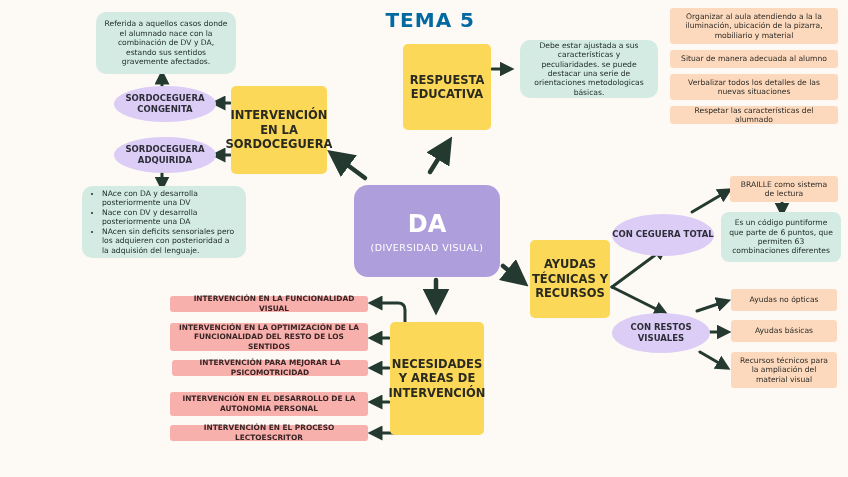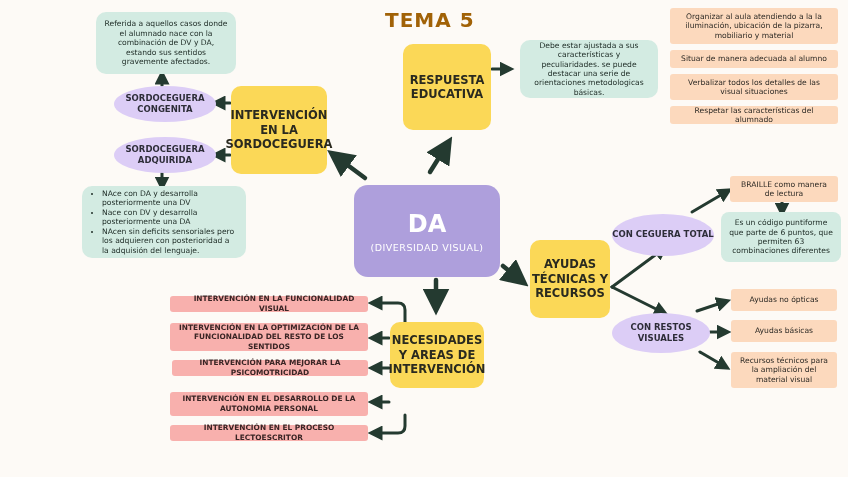--- a/index.html
+++ b/index.html
@@ -7,24 +7,24 @@
     width: 848px; height: 477px; overflow: hidden;
     background: #fdfaf6;
     font-family: "DejaVu Sans", sans-serif;
     color: #2a3a33;
     position: relative;
   }
   .abs { position: absolute; box-sizing: border-box; }
   .title {
     left: 385px; top: 8px; width: 90px; height: 28px;
     font-size: 20px; font-weight: bold; letter-spacing: 1px;
-    color: #a16207; text-align: left;
+    color: #0369a1; text-align: right;
   }
   .yellow {
-    background: #fbd857; border-radius: 10px;
+    background: #fbd857; border-radius: 5px;
     display: flex; align-items: center; justify-content: center; text-align: center;
     font-size: 11.5px; font-weight: bold; text-transform: uppercase; color: #2a2a1f; line-height: 1.25;
   }
   .purple-oval {
     background: #dccdf6; border-radius: 50%;
     display: flex; align-items: center; justify-content: center; text-align: center;
     font-size: 8.5px; font-weight: bold; text-transform: uppercase; color: #2d2d38; line-height: 1.3;
   }
   .mint {
     background: #d3ebe2; border-radius: 10px;
@@ -119,30 +119,30 @@
     <li>NAce con DA y desarrolla posteriormente una DV</li>
     <li>Nace con DV y desarrolla posteriormente una DA</li>
     <li>NAcen sin deficits sensoriales pero los adquieren con posterioridad a la adquisión del lenguaje.</li>
   </ul>
 </div>
 
 <div class="abs yellow" style="left:403px; top:44px; width:88px; height:86px;">RESPUESTA EDUCATIVA</div>
 <div class="abs mint" style="left:520px; top:40px; width:138px; height:58px;">Debe estar ajustada a sus características y peculiaridades. se puede destacar una serie de orientaciones metodologicas básicas.</div>
 <div class="abs peach" style="left:670px; top:8px; width:168px; height:36px;">Organizar al aula atendiendo a la la iluminación, ubicación de la pizarra, mobiliario y material</div>
 <div class="abs peach" style="left:670px; top:50px; width:168px; height:18px;">Situar de manera adecuada al alumno</div>
-<div class="abs peach" style="left:670px; top:74px; width:168px; height:26px;">Verbalizar todos los detalles de las visual situaciones</div>
+<div class="abs peach" style="left:670px; top:74px; width:168px; height:26px;">Verbalizar todos los detalles de las nuevas situaciones</div>
 <div class="abs peach" style="left:670px; top:106px; width:168px; height:18px;">Respetar las características del alumnado</div>
 
 <div class="abs yellow" style="left:530px; top:240px; width:80px; height:78px;">AYUDAS TÉCNICAS Y RECURSOS</div>
 <div class="abs purple-oval" style="left:612px; top:214px; width:102px; height:42px;">CON CEGUERA TOTAL</div>
-<div class="abs peach" style="left:730px; top:176px; width:108px; height:26px;">BRAILLE como manera de lectura</div>
+<div class="abs peach" style="left:730px; top:176px; width:108px; height:26px;">BRAILLE como sistema de lectura</div>
 <div class="abs mint" style="left:721px; top:212px; width:120px; height:50px; border-radius:8px;">Es un código puntiforme que parte de 6 puntos, que permiten 63 combinaciones diferentes</div>
 <div class="abs purple-oval" style="left:612px; top:313px; width:98px; height:40px;">CON RESTOS VISUALES</div>
 <div class="abs peach" style="left:731px; top:289px; width:106px; height:22px;">Ayudas no ópticas</div>
 <div class="abs peach" style="left:731px; top:320px; width:106px; height:22px;">Ayudas básicas</div>
 <div class="abs peach" style="left:731px; top:352px; width:106px; height:36px;">Recursos técnicos para la ampliación del material visual</div>
 
-<div class="abs yellow" style="left:390px; top:322px; width:94px; height:66px;">NECESIDADES Y AREAS DE INTERVENCIÓN</div>
+<div class="abs yellow" style="left:390px; top:322px; width:94px; height:113px;">NECESIDADES Y AREAS DE INTERVENCIÓN</div>
 <div class="abs pink" style="left:170px; top:296px; width:198px; height:16px;padding-left:16px;">INTERVENCIÓN EN LA FUNCIONALIDAD VISUAL</div>
 <div class="abs pink" style="left:170px; top:323px; width:198px; height:28px;">INTERVENCIÓN EN LA OPTIMIZACIÓN DE LA FUNCIONALIDAD DEL RESTO DE LOS SENTIDOS</div>
 <div class="abs pink" style="left:172px; top:360px; width:196px; height:16px;">INTERVENCIÓN PARA MEJORAR LA PSICOMOTRICIDAD</div>
 <div class="abs pink" style="left:170px; top:392px; width:198px; height:24px;">INTERVENCIÓN EN EL DESARROLLO DE LA AUTONOMIA PERSONAL</div>
 <div class="abs pink" style="left:170px; top:425px; width:198px; height:16px;">INTERVENCIÓN EN EL PROCESO LECTOESCRITOR</div>
 
 </body></html>

